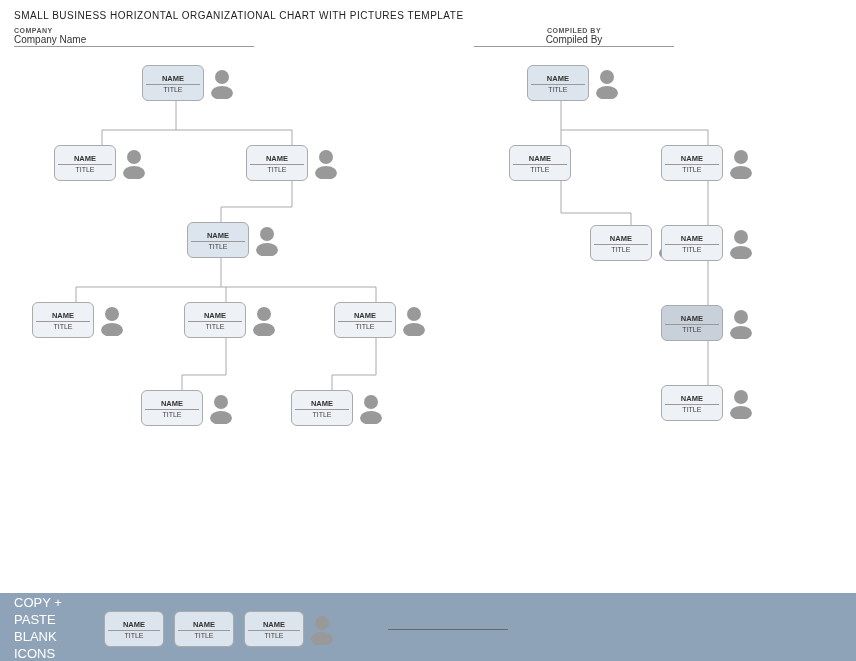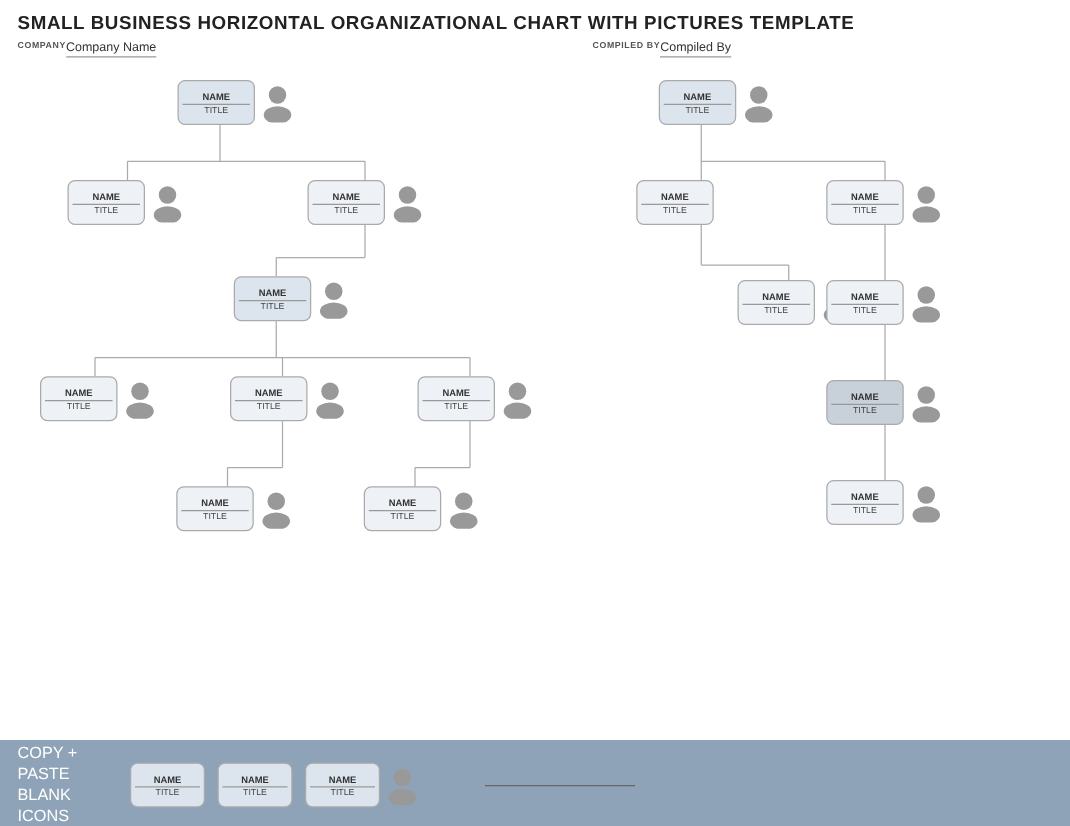--- a/index.html
+++ b/index.html
@@ -13,39 +13,39 @@
 
     .page {
       width: 856px;
       min-height: 661px;
       background: #fff;
       padding: 10px 14px 0 14px;
     }
 
     
     .main-title {
-      font-size: 15px;
-      font-weight: bold;
+      font-size: 10px;
+      font-weight: normal;
       letter-spacing: 0.5px;
       color: #222;
       margin-bottom: 6px;
     }
 
     
     .header-info {
       display: flex;
       gap: 0;
       margin-bottom: 8px;
     }
     .header-info .col {
       display: flex;
-      flex-direction: row;
+      flex-direction: column;
     }
     .header-info .col-company { width: 240px; }
-    .header-info .col-compiled { width: 200px; margin-left: 220px; }
+    .header-info .col-compiled { width: 200px; margin-left: 220px; text-align: center; }
     .header-info .col-date { width: 150px; margin-left: 20px; }
 
     .header-info .label {
       font-size: 7px;
       font-weight: bold;
       color: #555;
       text-transform: uppercase;
       letter-spacing: 0.5px;
     }
     .header-info .value {

